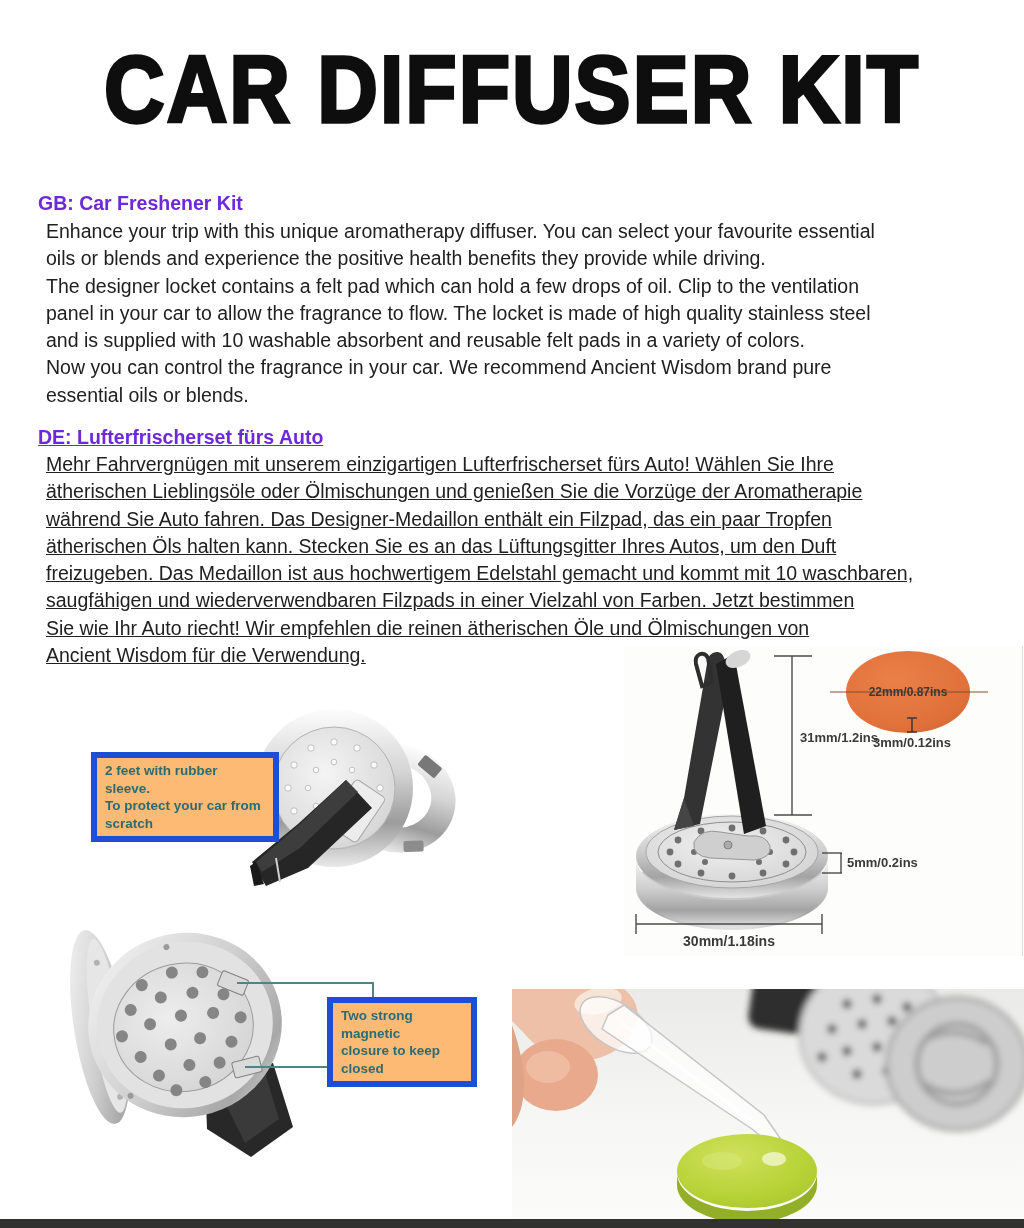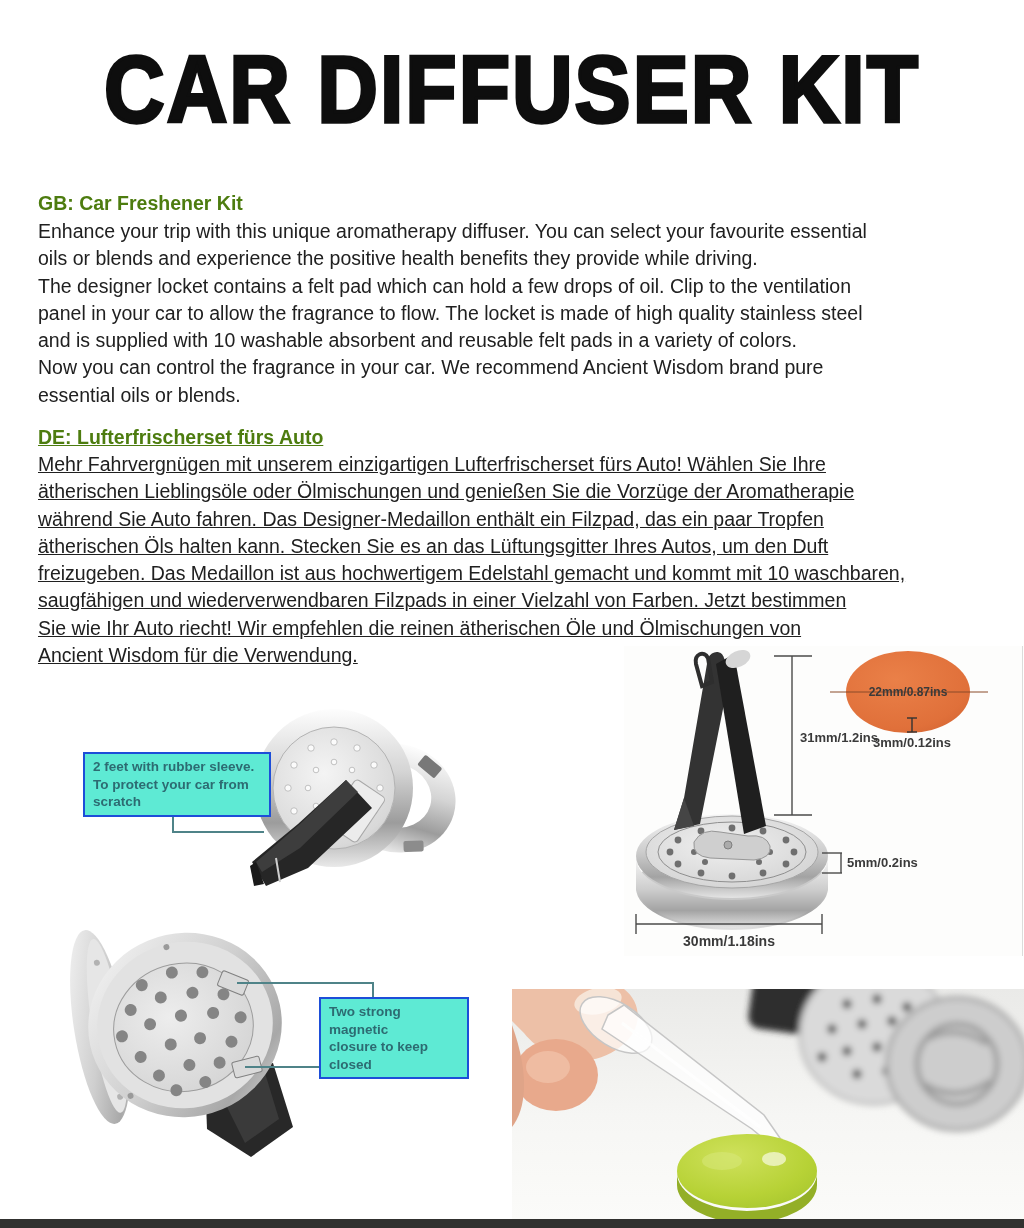--- a/index.html
+++ b/index.html
@@ -1,32 +1,32 @@
 <!DOCTYPE html>
 <html><head>
 <meta charset="utf-8">
 <style>
   html,body{margin:0;padding:0;}
   body{width:1024px;height:1228px;position:relative;background:#ffffff;
        font-family:"Liberation Sans",sans-serif;color:#1c1c1c;overflow:hidden;}
   .abs{position:absolute;}
-  .preline{white-space:pre-line;}
+  .preline{white-space:pre-line;margin-left:8px;}
 
   
   #title{left:0;top:36px;width:1024px;text-align:center;
          font-size:84px;font-weight:700;letter-spacing:2px;color:#0e0e0e;
          -webkit-text-stroke:3px #0e0e0e;transform:scaleY(1.12);transform-origin:top;
          font-family:"Liberation Sans",sans-serif;}
 
   
-  .h{left:38px;width:950px;font-size:19.5px;font-weight:700;line-height:27px;color:#4d7c0f;}
+  .h{left:38px;width:950px;font-size:19.5px;font-weight:700;line-height:27px;color:#6d28d9;}
   .p{left:38px;width:960px;font-size:19.5px;font-weight:400;line-height:27.3px;color:#202020;}
 
   
-  .callout{background:#5eead4;border:2px solid #1d4ed8;color:#2d6b72;
+  .callout{background:#fdba74;border:6px solid #1d4ed8;color:#2d6b72;
            font-size:13.5px;font-weight:700;line-height:1.3;padding:4px 8px;
            box-sizing:border-box;z-index:6;}
   .conn{background:#4f8388;z-index:5;}
 
   
   .photo{overflow:hidden;}
   #diagram{background:#fdfdfc;border-right:1px solid #dcdcda;}
   #photo-dropper{background:linear-gradient(180deg,#eaeae8 0%,#f6f6f4 55%,#fbfbf9 100%);}
   #bottom-bar{left:0;top:1219px;width:1024px;height:9px;background:#31312f;z-index:8;}
 

